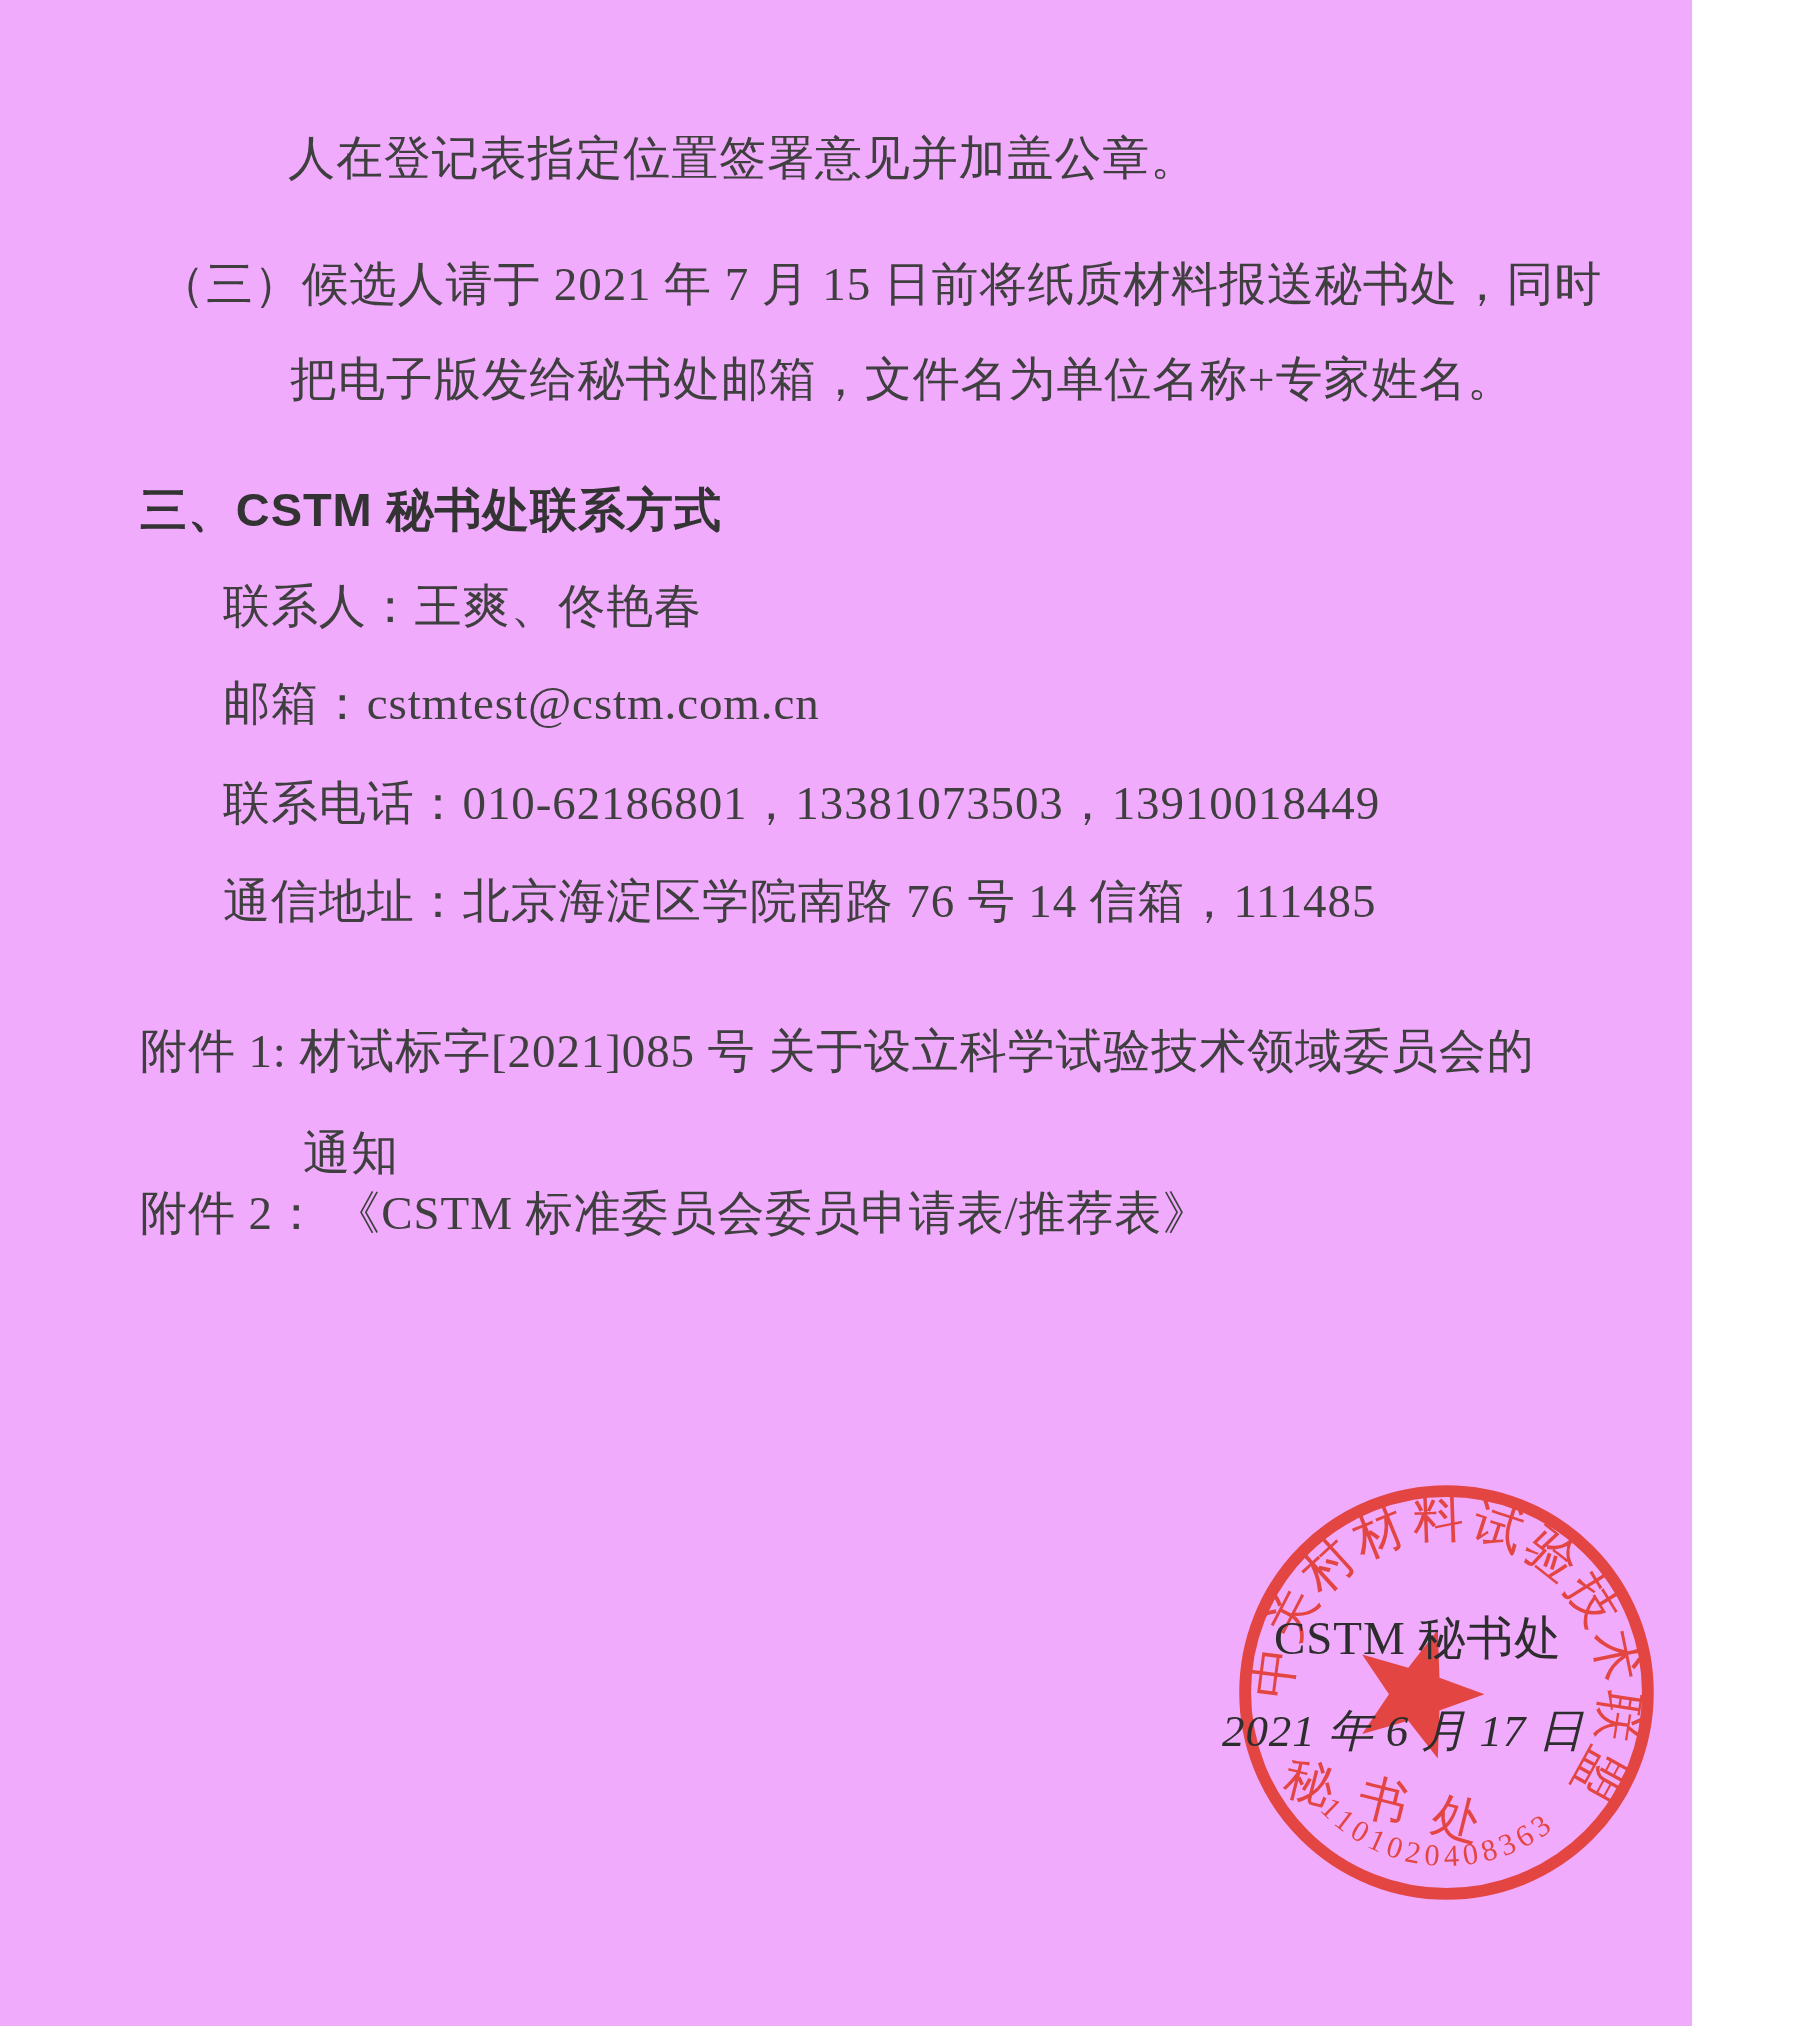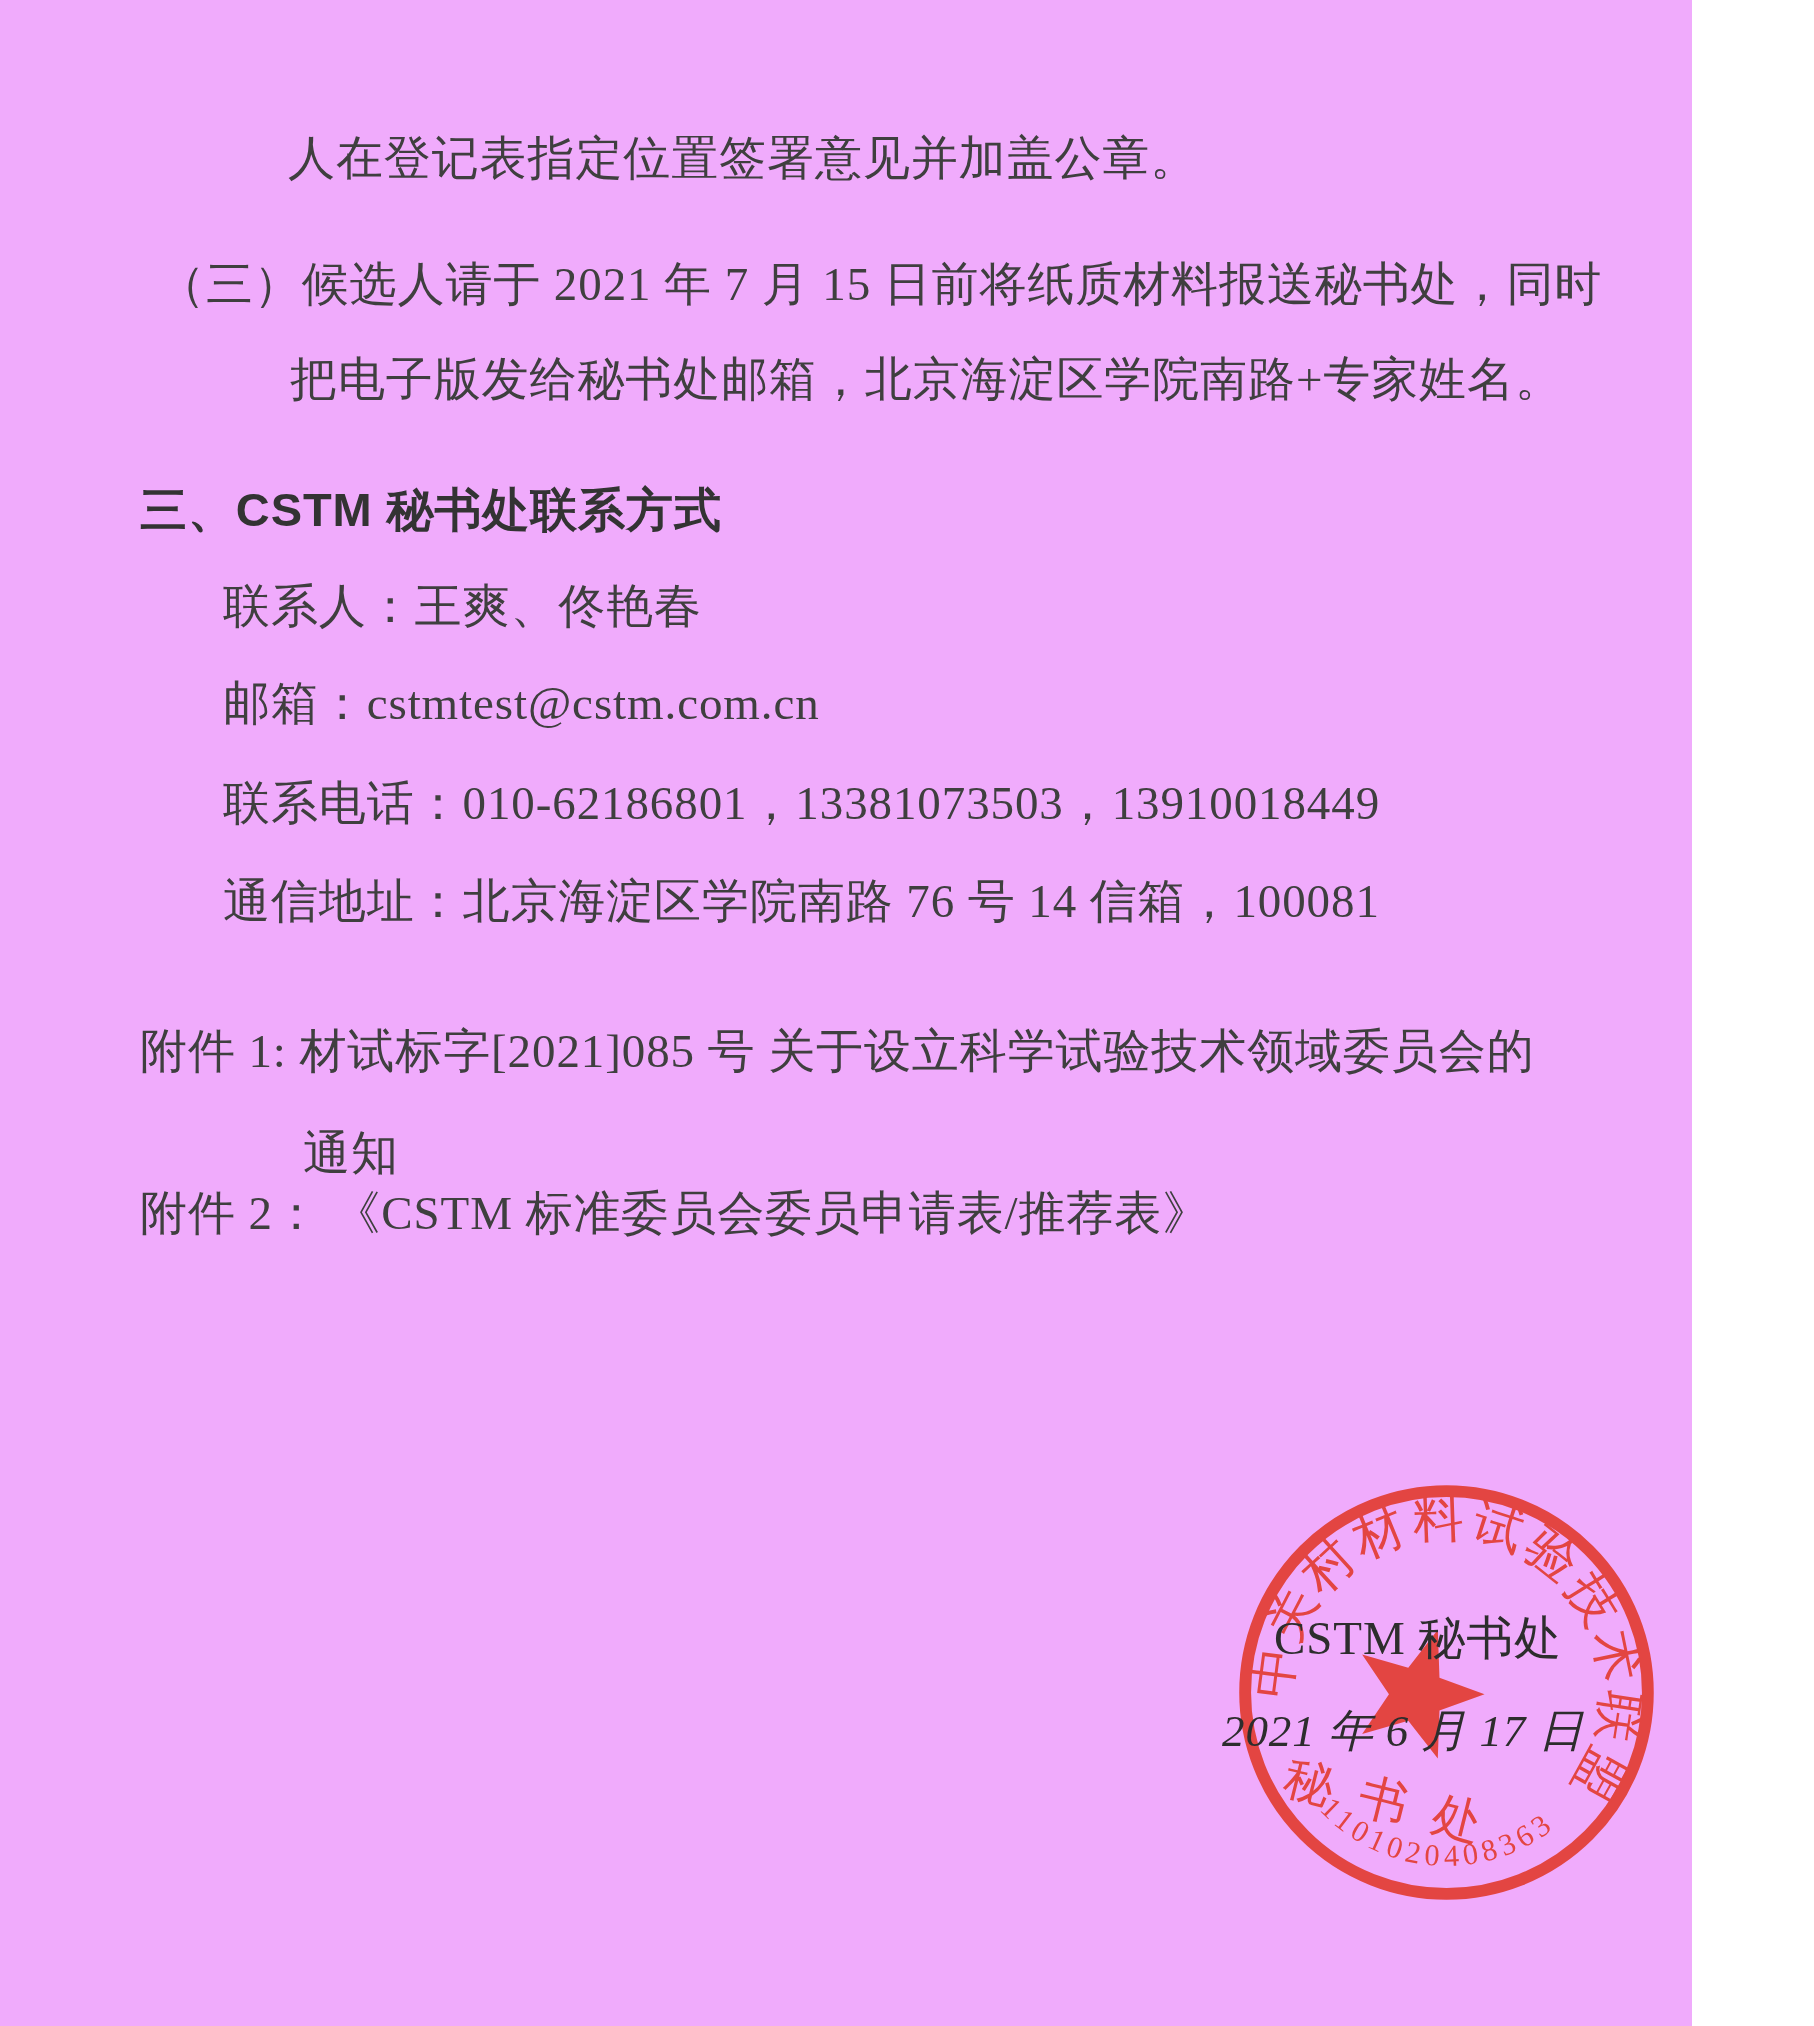--- a/index.html
+++ b/index.html
@@ -50,26 +50,26 @@
   .stamp-box svg{width:100%;height:100%;}
   .stamp-ring-text{font-family:"Liberation Serif","DejaVu Serif",serif;}
 </style>
 </head>
 <body>
 
 <div class="page">
 
   <div class="line l1">人在登记表指定位置签署意见并加盖公章。</div>
   <div class="line l2">（三）候选人请于 2021 年 7 月 15 日前将纸质材料报送秘书处，同时</div>
-  <div class="line l3">把电子版发给秘书处邮箱，北京海淀区学院南路+专家姓名。</div>
+  <div class="line l3">把电子版发给秘书处邮箱，文件名为单位名称+专家姓名。</div>
   <div class="line h3 heading">三、CSTM 秘书处联系方式</div>
   <div class="line c1">联系人：王爽、佟艳春</div>
   <div class="line c2">邮箱：cstmtest@cstm.com.cn</div>
   <div class="line c3">联系电话：010-62186801，13381073503，13910018449</div>
-  <div class="line c4">通信地址：北京海淀区学院南路 76 号 14 信箱，100081</div>
+  <div class="line c4">通信地址：北京海淀区学院南路 76 号 14 信箱，111485</div>
   <div class="line a1">附件 1: 材试标字[2021]085 号  关于设立科学试验技术领域委员会的</div>
   <div class="line a1b">通知</div>
   <div class="line a2">附件 2：  《CSTM 标准委员会委员申请表/推荐表》</div>
 
   <div class="line sig-org">CSTM 秘书处</div>
   <div class="line sig-date">2021 年 6 月 17 日</div>
 
   <div class="stamp-box">
     <svg viewBox="0 0 500 500" xmlns="http://www.w3.org/2000/svg">
       <defs>

